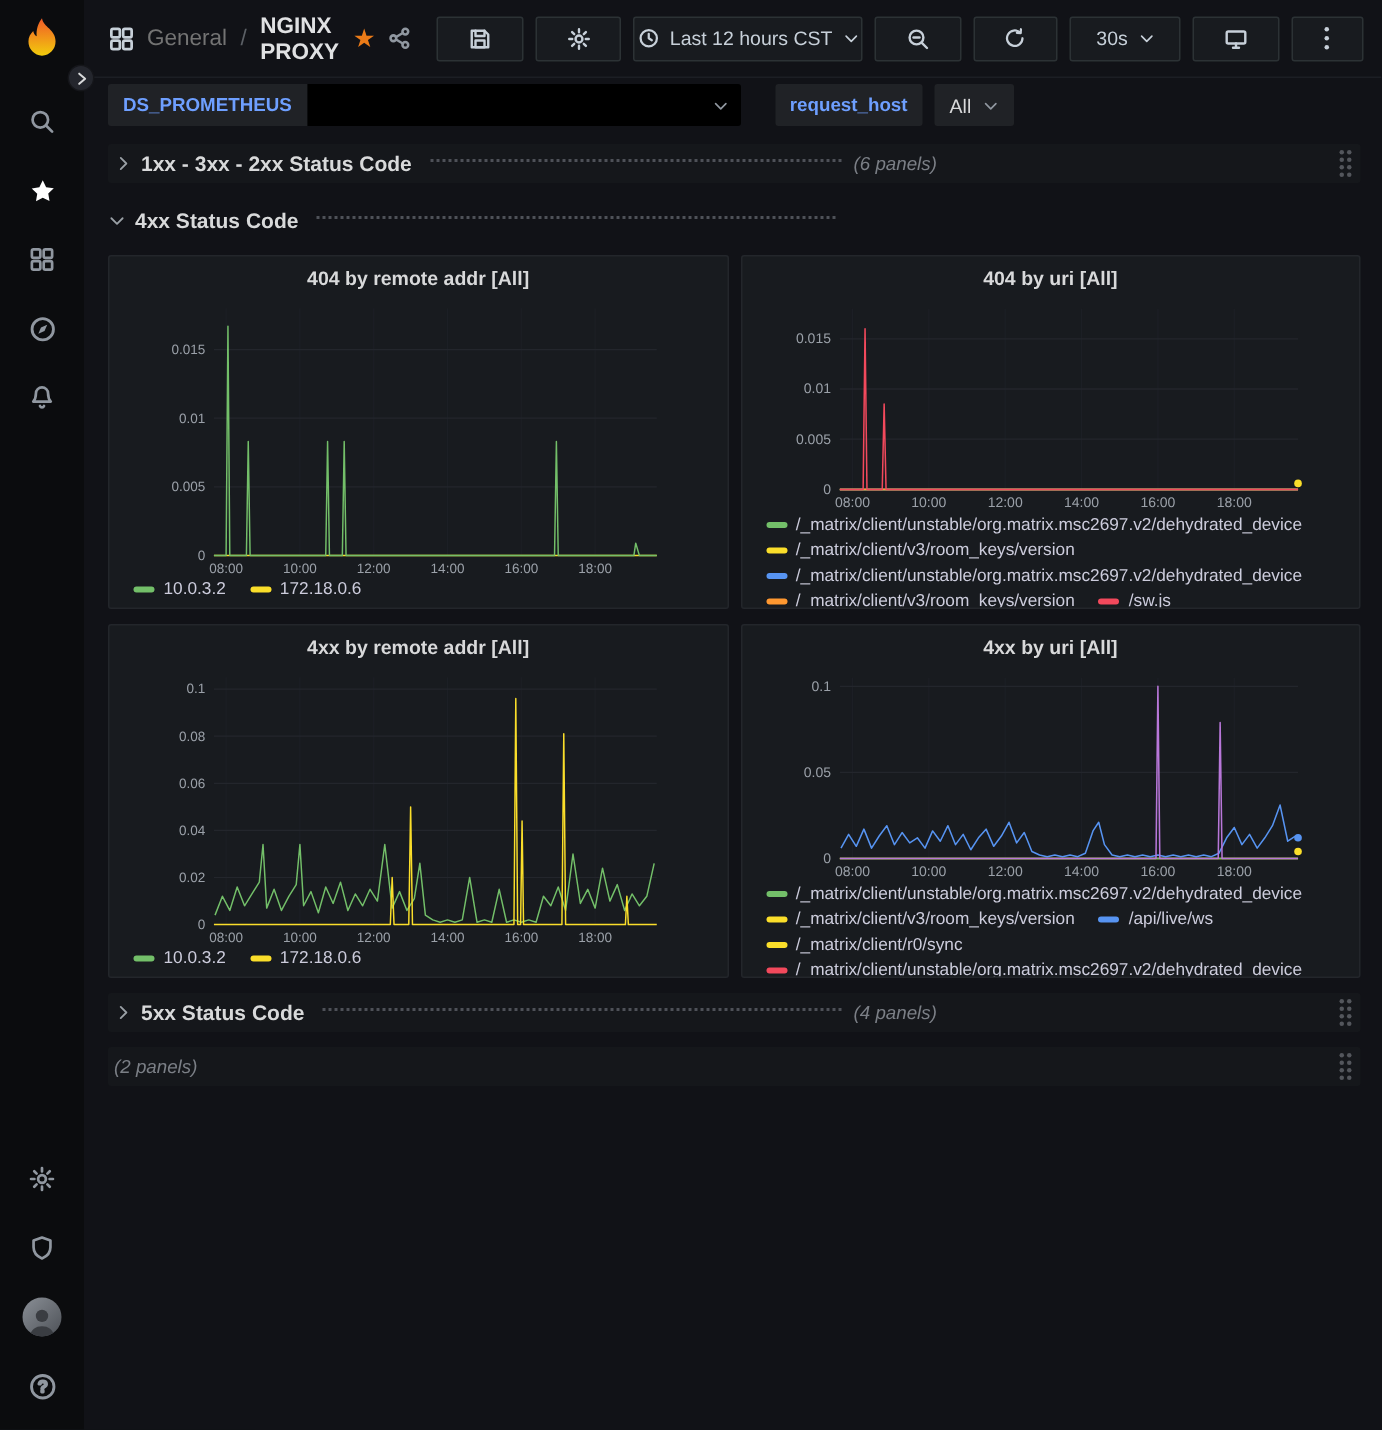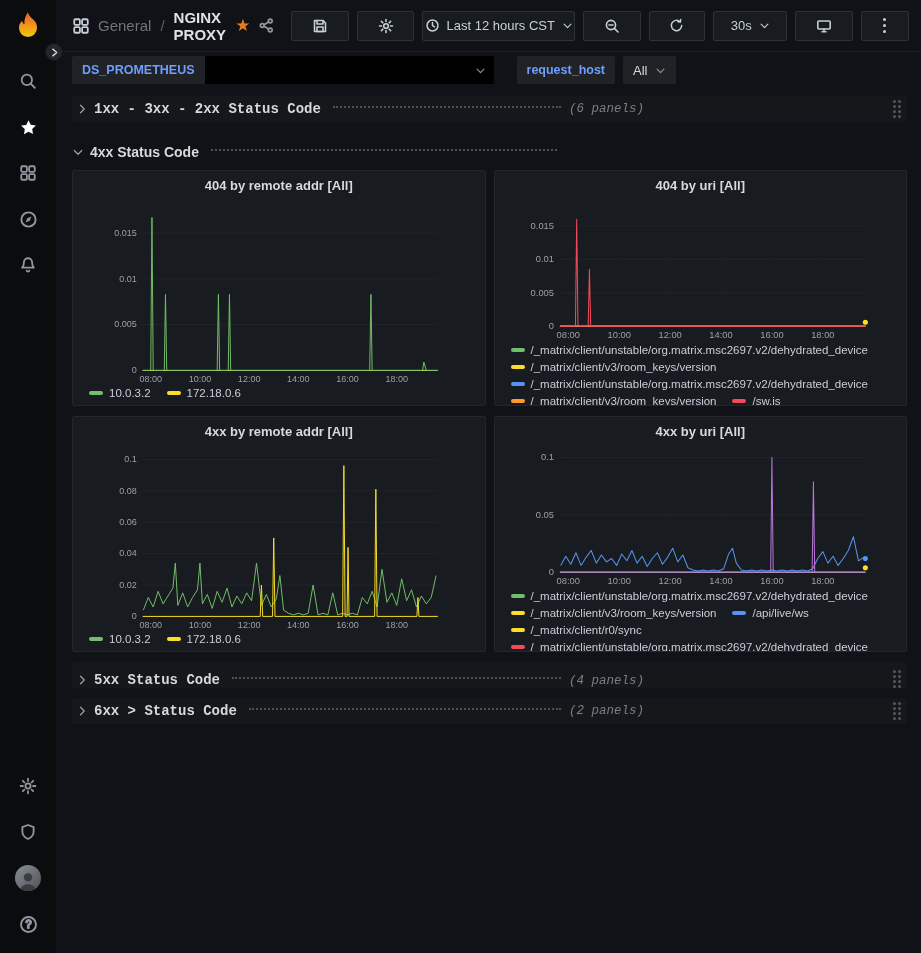--- a/index.html
+++ b/index.html
@@ -74,32 +74,32 @@
     height:28px; display:flex; align-items:center; gap:8px; padding:12px 10px;
     background:#202226; color:#d8d9da; font-size:13px; border-radius:2px; cursor:pointer;
   }
   .var-gap-sm { width:8px; }
 
   
   .dash { margin-left:56px; padding:8px 14px 0 16px; }
   .row-head {
     height:26px; display:flex; align-items:center; gap:6px; cursor:pointer; border-radius:2px;
   }
-  .row-head.collapsed { background:#15171b; padding:0 4px;font-family:Liberation Mono, monospace; }
+  .row-head.collapsed { background:#15171b; padding:0 4px; }
   .row-head .chev { color:#9aa0a6; }
   .row-title { font-size:14px; font-weight:700; color:#d8d9da; white-space:nowrap; }
   .row-lead { display:flex; align-items:center; gap:6px; width:487px; }
   .row-dots { flex:1; border-bottom:2px dotted #4e5158; margin:0 2px 4px 6px; }
   .row-count { font-size:12.5px; font-style:italic; color:#7b7f86; }
   .drag {
     margin-left:auto; margin-right:2px;
     display:grid; grid-template-columns:repeat(2,3px); grid-auto-rows:3px; gap:2px; cursor:grab;
   }
   .drag i { width:3px; height:3px; border-radius:50%; background:#53565c; }
-  .mb12 { margin-bottom:12px; } .mb10 { margin-bottom:10px;align-items:flex-end; }
+  .mb12 { margin-bottom:12px; } .mb10 { margin-bottom:10px; }
 
   .grid {
     display:grid; grid-template-columns:1fr 1fr; gap:10px 8px; margin-bottom:10px;
   }
   .panel {
     height:236px; background:#181b1f; border:1px solid #23262b; border-radius:2px;
     display:flex; flex-direction:column; overflow:hidden;
   }
   .panel-title {
     height:28px; flex:0 0 28px; display:flex; align-items:center; justify-content:center;
@@ -582,29 +582,20 @@
         <i></i>
         <i></i>
         <i></i>
         <i></i>
         <i></i>
         <i></i>
       </span>
   </div>
 
   <div class="row-head collapsed">
-    <span class="row-lead">
-      <span class="icon chev">
-        <svg width="12" height="12" viewBox="0 0 16 16">
-            <polyline points="6,3 11,8 6,13"></polyline>
-          </svg>
-      </span>
-      <span class="row-title">6xx &gt; Status Code</span>
-      <span class="row-dots"></span>
-    </span>
     <span class="row-count">(2 panels)</span>
     <span class="drag">
         <i></i>
         <i></i>
         <i></i>
         <i></i>
         <i></i>
         <i></i>
         <i></i>
         <i></i>

